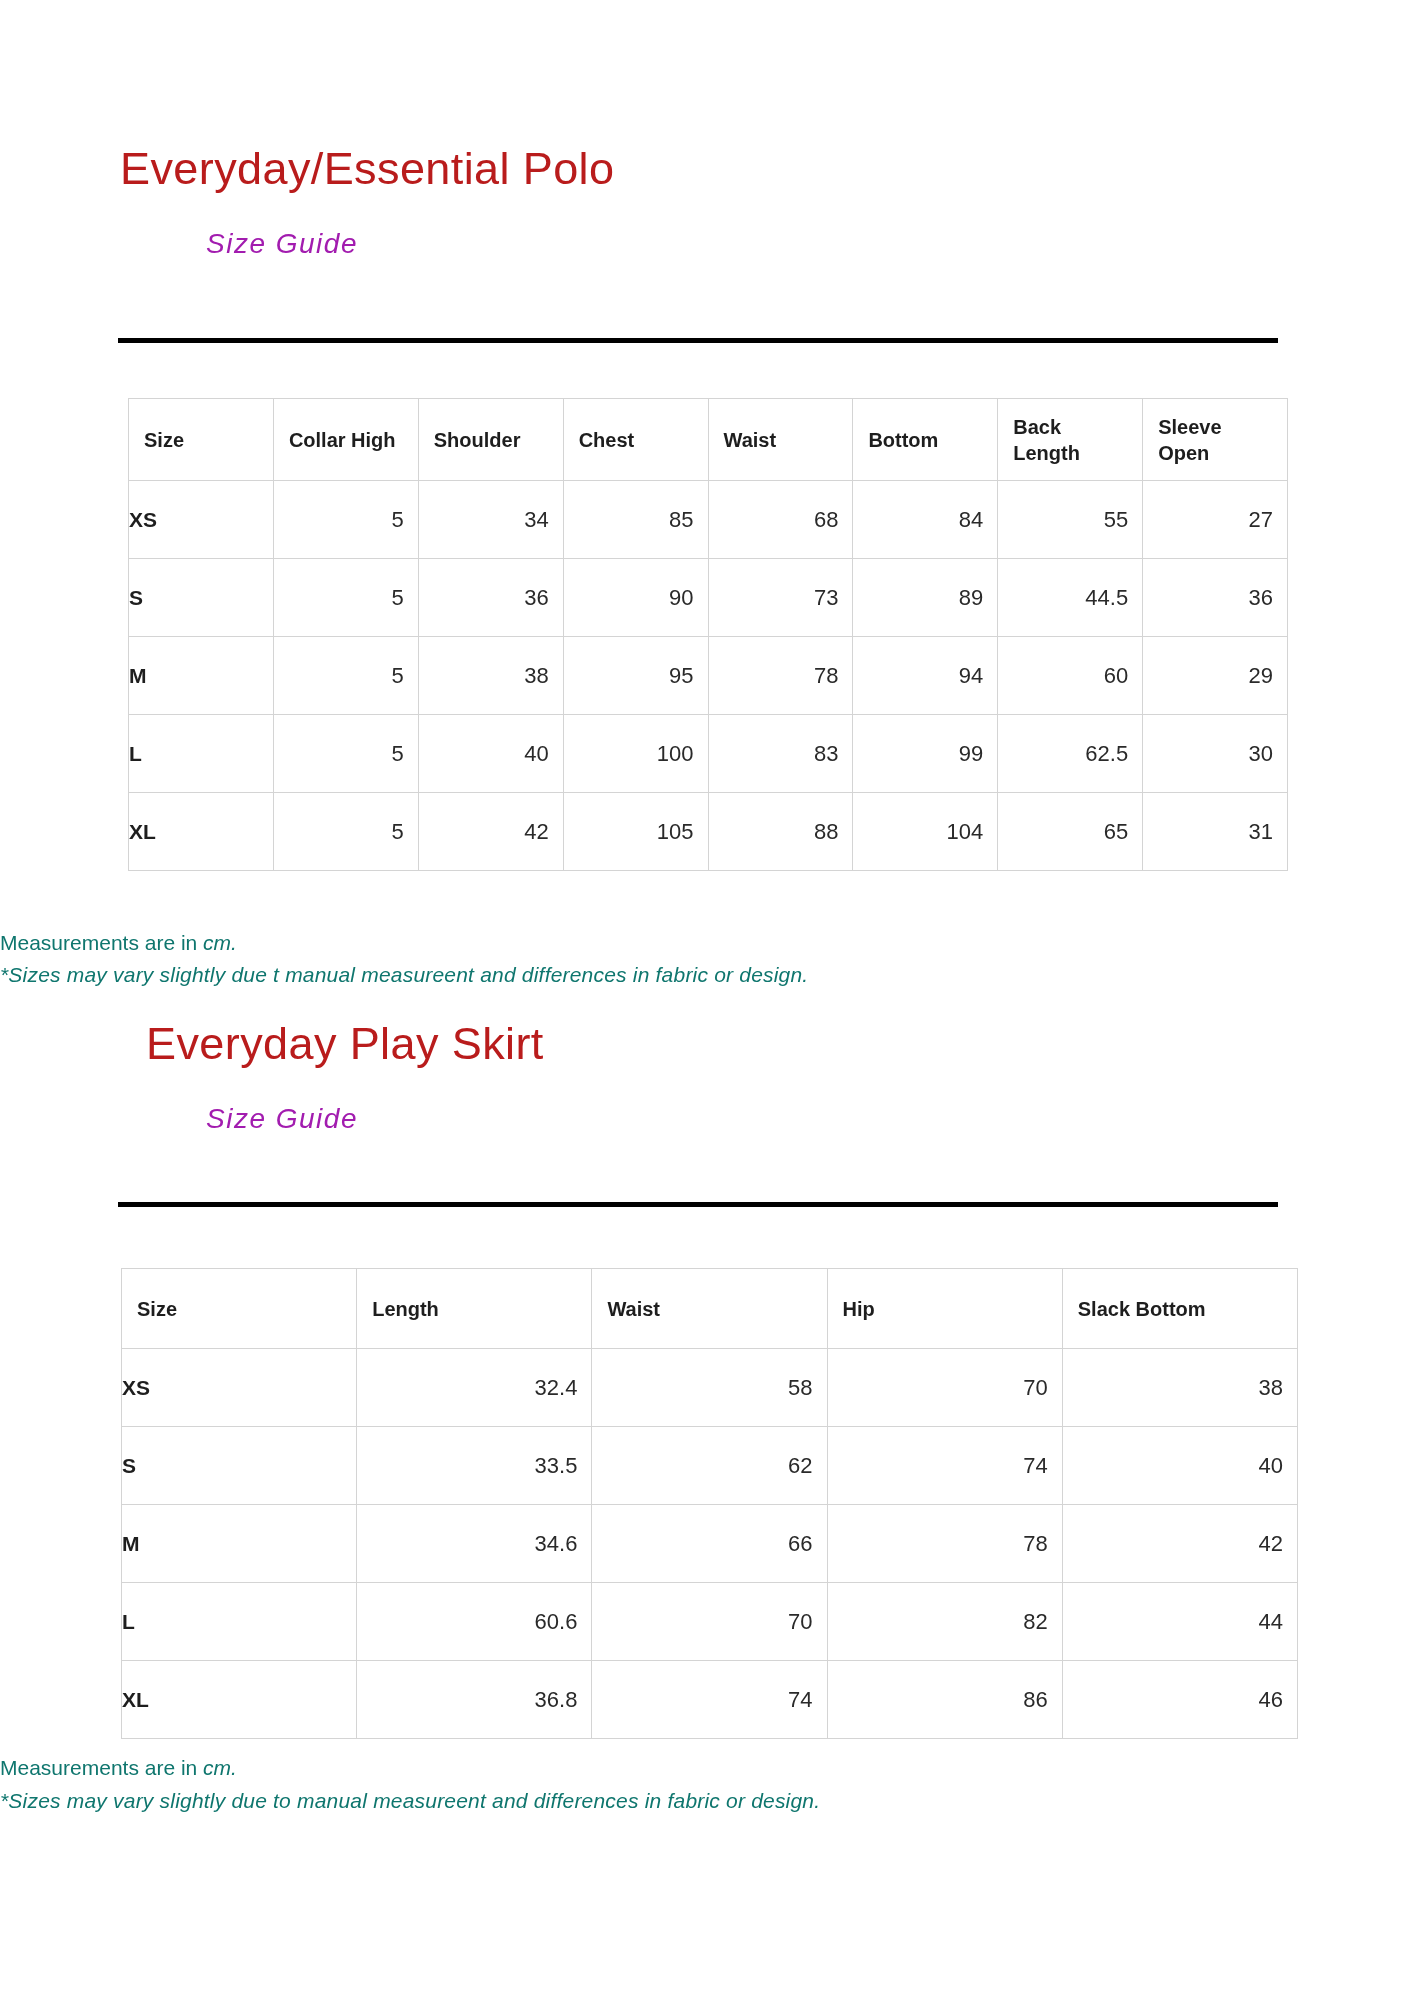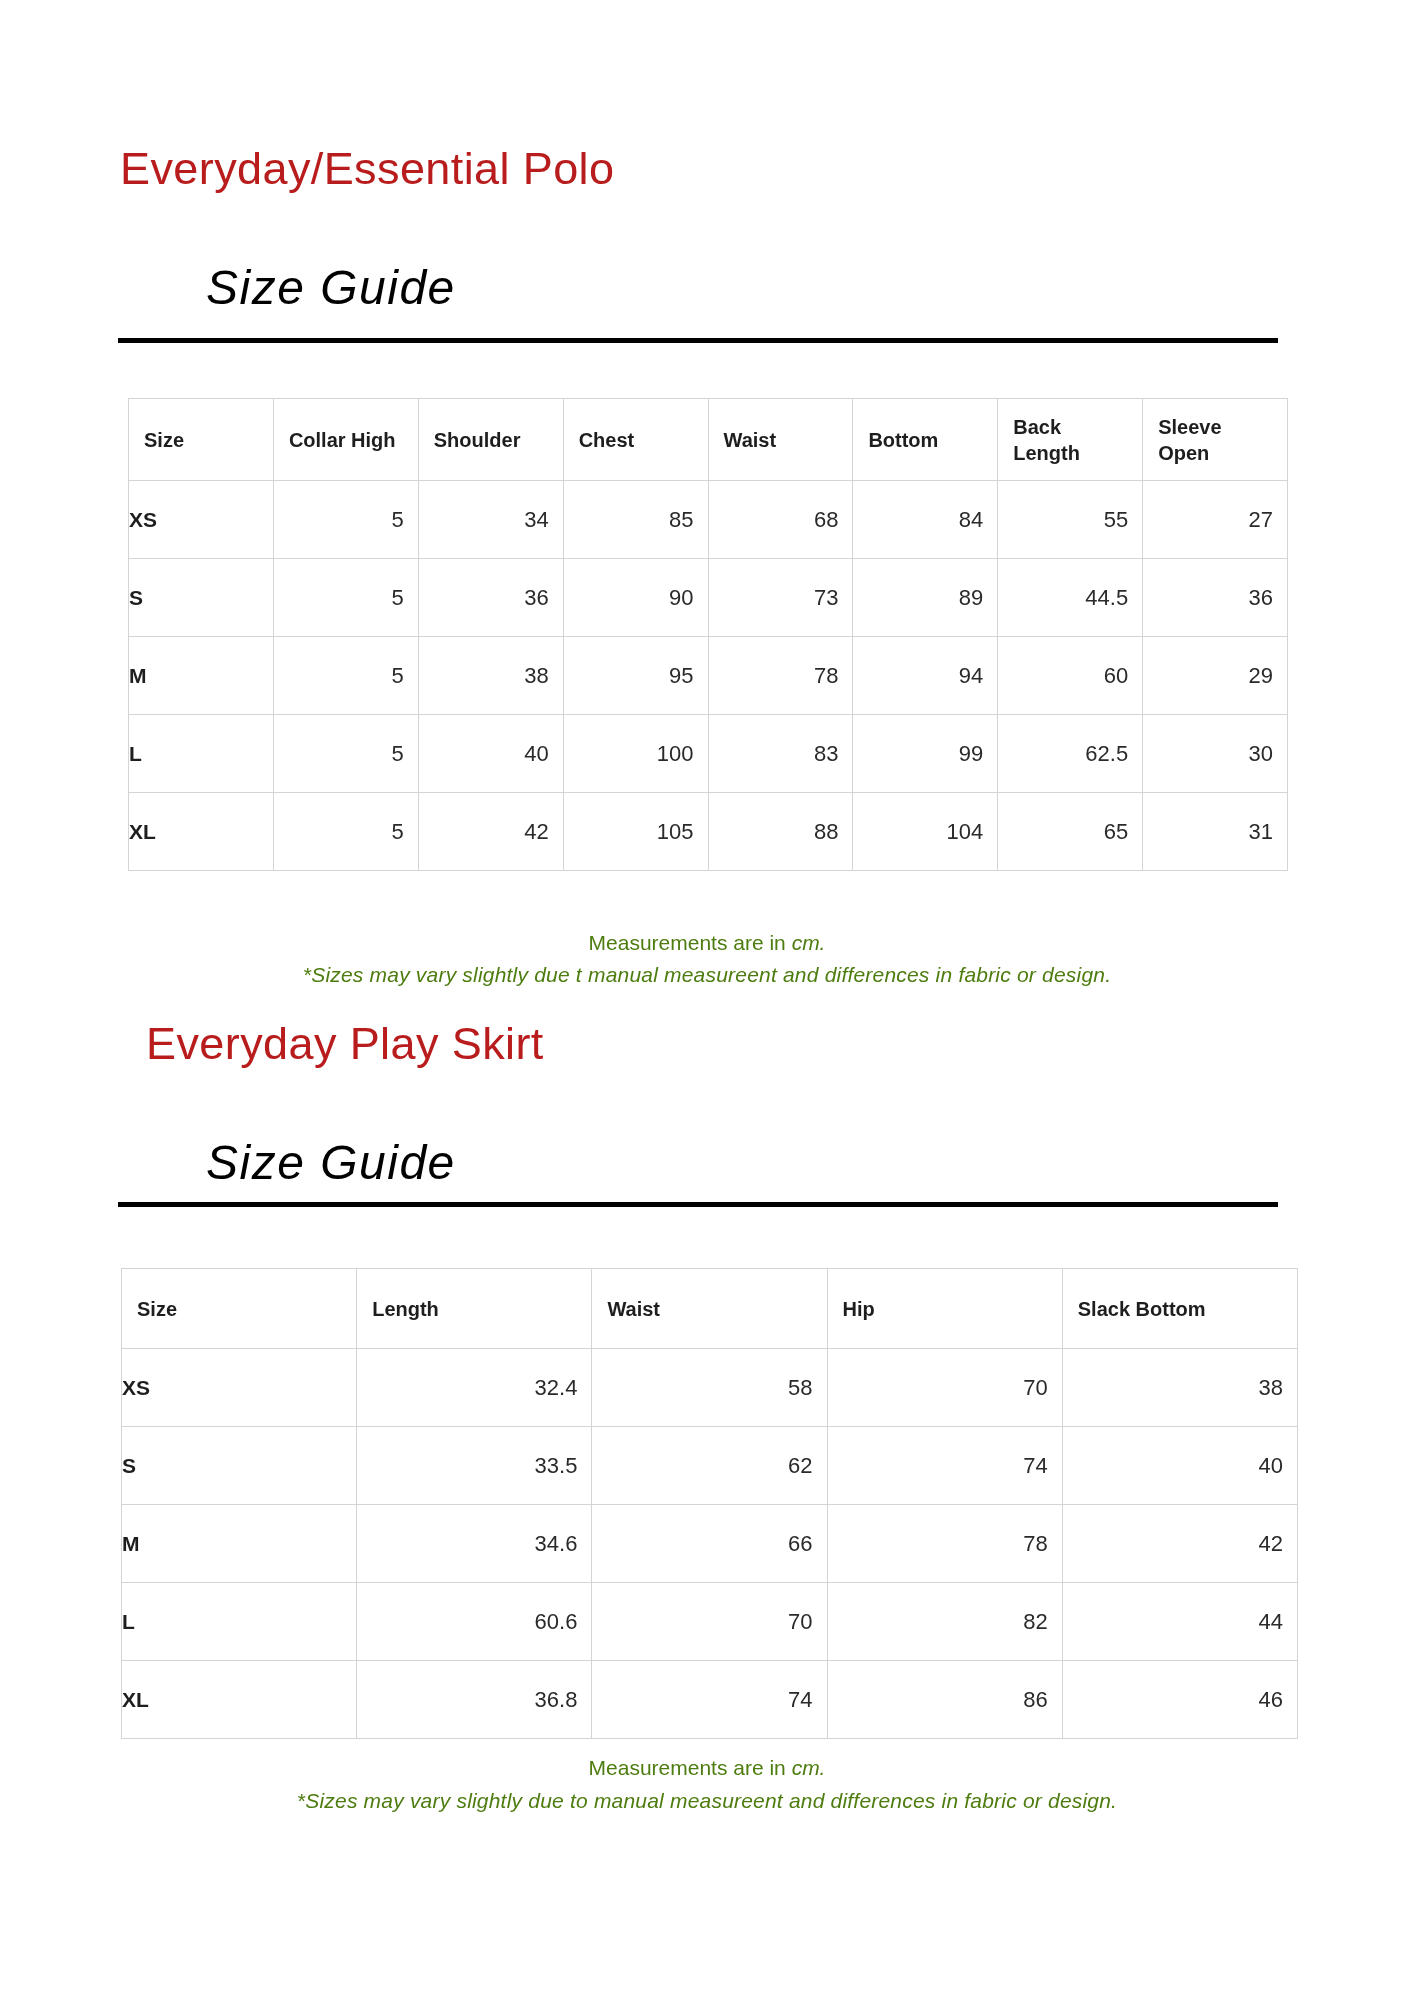--- a/index.html
+++ b/index.html
@@ -11,21 +11,21 @@
   }
   .page { position:relative; width:1414px; height:2000px; background:var(--bg,#ffffff); overflow:hidden; }
 
   .section-title {
     position:absolute; left:120px;
     font-weight:400; font-size:45px; letter-spacing:0.4px; color:#b91c1c;
   }
   .section-title.second { left:146px; }
   .section-subtitle {
     position:absolute; left:206px;
-    font-style:italic; font-weight:400; font-size:48px; letter-spacing:1.5px; color:#000000;margin-top:32px;
+    font-style:italic; font-weight:400; font-size:28px; letter-spacing:1.5px; color:#a21caf;
   }
   .rule { position:absolute; left:118px; width:1160px; height:5px; background:var(--rule,#000000); }
 
   table.size-table {
     position:absolute; border-collapse:collapse; table-layout:fixed; background:#ffffff;
   }
   #table-polo { left:128px; top:398px; width:1160px; }
   #table-skirt { left:121px; top:1268px; width:1177px; }
   .size-table th, .size-table td {
     border:1px solid var(--border,#d4d4d4);
@@ -36,22 +36,22 @@
   #table-skirt thead tr { height:80px; }
   .size-table tbody tr { height:78px; }
   .size-table th {
     font-size:20px; font-weight:700; text-align:left;
     padding:8px 10px 8px 15px; line-height:1.3; color:#1e1e1e;
   }
   td.size-cell { font-weight:700; font-size:21px; text-align:left; color:#1e1e1e; }
   td.value-cell { font-weight:400; font-size:22px; text-align:right; padding-right:14px; color:#2a2a2a; }
 
   .note-line {
-    position:absolute; left:0; width:1414px; text-align:center;
-    font-size:21px; color:#4d7c0f;
+    position:absolute; left:0; width:1414px; text-align:left;
+    font-size:21px; color:#0f766e;
   }
   .note-line em { font-style:italic; }
   .note-disclaimer { font-style:italic; letter-spacing:0.2px; }
 </style>
 </head>
 <body>
 
 <div class="page">
 
   <h1 class="section-title" style="top:143px">Everyday/Essential Polo</h1>

